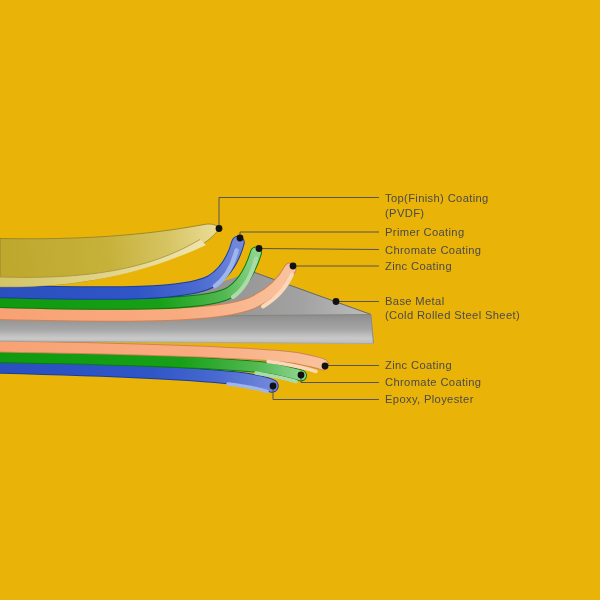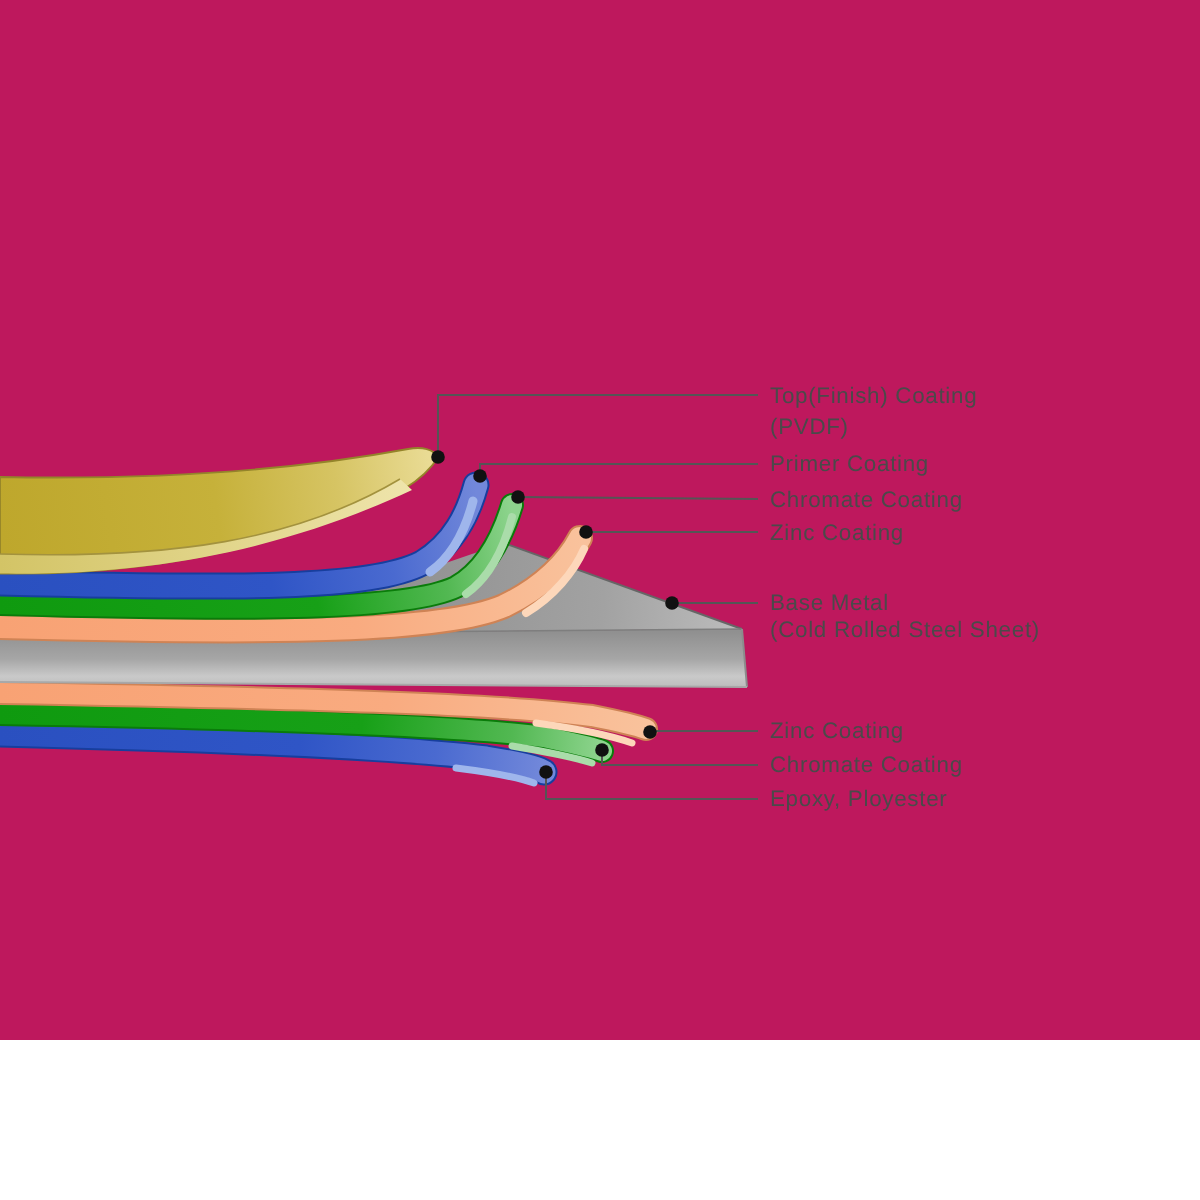--- a/index.html
+++ b/index.html
@@ -6,22 +6,22 @@
     margin: 0;
     padding: 0;
     width: 600px;
     height: 600px;
     background: #ffffff;
     font-family: "Liberation Sans", sans-serif;
   }
   .stage {
     position: relative;
     width: 600px;
-    height: 520px;
-    background: #be185d;
+    height: 600px;
+    background: #eab308;
     overflow: hidden;
   }
   svg { display: block; }
   text.callout-label {
     font-family: "Liberation Sans", "DejaVu Sans", sans-serif;
     font-size: 11.2px;
     letter-spacing: 0.35px;
     fill: #4a4a4a;
   }
 </style>

